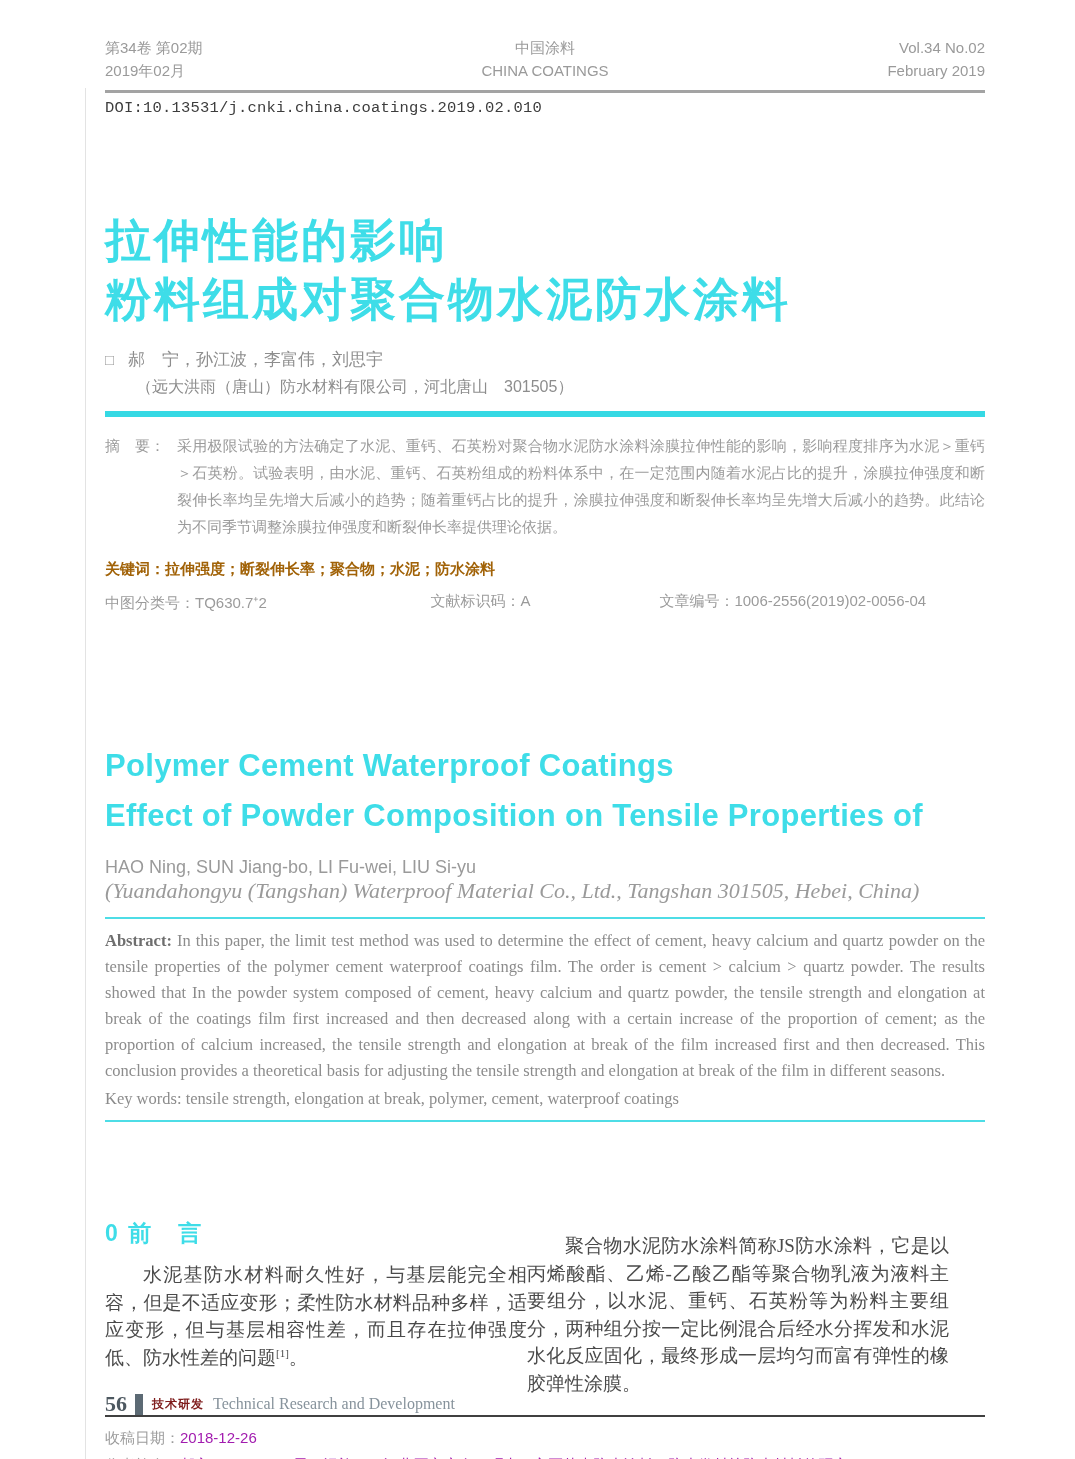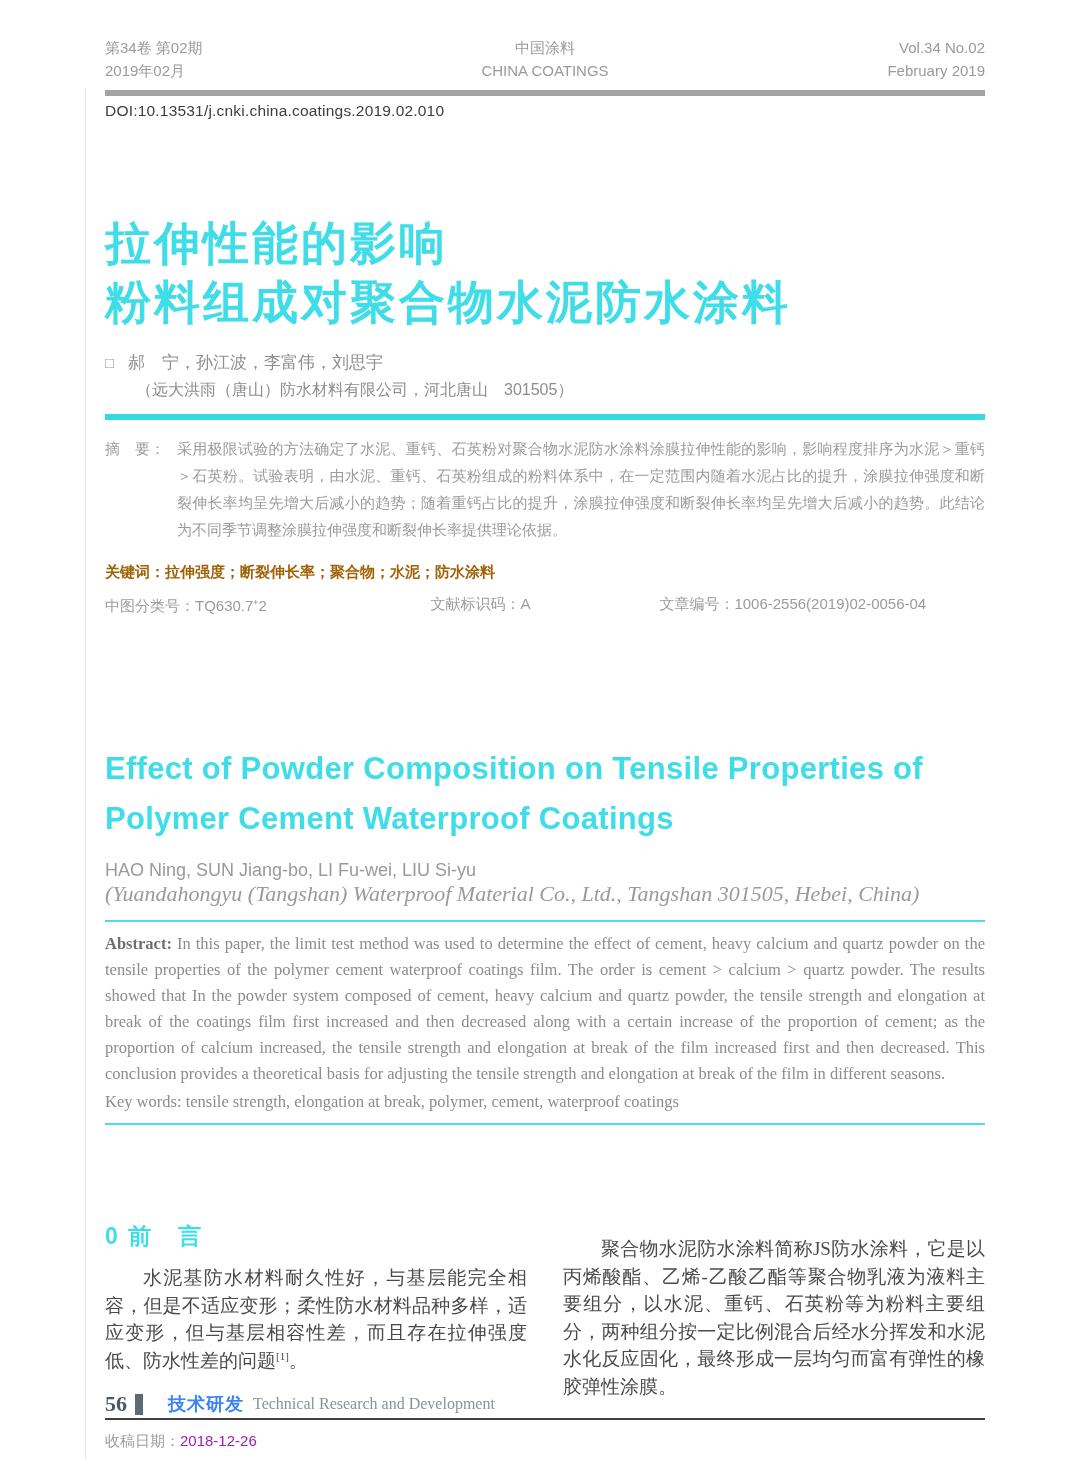--- a/index.html
+++ b/index.html
@@ -9,29 +9,29 @@
     font-family:"Liberation Sans", sans-serif;
     position:relative; overflow:hidden;
     color:#4f4f4f;
   }
   .content { margin:0 90px 0 105px; }
 
   
   .journal-header {
     display:flex; justify-content:space-between; align-items:flex-start;
     padding-top:36px; padding-bottom:7px;
-    border-bottom:6px solid #a3a3a3;
+    border-bottom:3px solid #a3a3a3;
     font-size:15px; line-height:1.55; color:#9a9a9a;
   }
   .jh-left  { text-align:left;  width:33%; }
   .jh-center{ text-align:center;width:34%; }
   .jh-right { text-align:right; width:33%; }
   .doi-line {
     margin-top:6px;
-    font-family:Liberation Sans, sans-serif;
+    font-family:Liberation Mono, monospace;
     font-size:15.5px; color:#3d3d3d; letter-spacing:.2px;
   }
 
   
   .title-cn {
     margin-top:94px;
     font-size:46px; font-weight:bold; line-height:1.3;
     color:#3EDDE8; letter-spacing:3px;
   }
   .authors-cn {
@@ -74,21 +74,21 @@
     text-align:justify;
   }
   .abstract-en .b { font-weight:bold; color:#6e6e6e; }
   .keywords-en {
     margin-top:2px; font-family:"Liberation Serif", serif;
     font-size:16.5px; line-height:1.58; color:#8c8c8c;
   }
   .cyan-rule2 { margin-top:8px; border-top:2px solid #4DDDE6; }
 
   
-  .intro-cols { margin-top:96px; display:flex; gap:36px; }
+  .intro-cols { margin-top:96px; display:flex; }
   .col { width:422px; }
   .section-heading {
     font-size:23px; font-weight:bold; color:#3EDDE8; letter-spacing:2px;
   }
   .para-cn {
     margin-top:12px;
     font-size:19px; line-height:1.45; color:#4a4a4a;
     text-align:justify; text-indent:2em;
     font-family:"Liberation Serif", serif;
   }
@@ -104,21 +104,21 @@
   .page-footer {
     position:absolute; left:105px; bottom:42px;
     display:flex; align-items:center;
   }
   .page-num {
     font-family:"Liberation Serif", serif;
     font-weight:bold;
     font-size:22px; color:#4d5860;
   }
   .footer-bar { width:8px; height:21px; background:#5c6a74; margin:0 9px 0 8px; }
-  .footer-cn { font-size:18px; font-weight:bold; color:#3b82f6; letter-spacing:1px;margin-left:16px; }
+  .footer-cn { font-size:12px; font-weight:bold; color:#7f1d1d; letter-spacing:1px; }
   .footer-en {
     margin-left:9px; font-family:"Liberation Serif", serif;
     font-size:16px; color:#87939c;
   }
 
   
   .scan-edge {
     position:absolute; left:85px; top:88px; bottom:0;
     width:1px; background:#e3e3e3;
   }
@@ -167,22 +167,22 @@
     <span>关键词：</span><span>拉伸强度；断裂伸长率；聚合物；水泥；防水涂料</span>
   </div>
 
   <div class="clc-row">
     <span class="c1">中图分类号：TQ630.7⁺2</span>
     <span class="c2">文献标识码：A</span>
     <span class="c3">文章编号：1006-2556(2019)02-0056-04</span>
   </div>
 
   <h2 class="title-en">
+    <div>Polymer Cement Waterproof Coatings</div>
     <div>Effect of Powder Composition on Tensile Properties of</div>
-    <div>Polymer Cement Waterproof Coatings</div>
   </h2>
   <div class="authors-en">HAO Ning, SUN Jiang-bo, LI Fu-wei, LIU Si-yu</div>
   <div class="affil-en">(Yuandahongyu (Tangshan) Waterproof Material Co., Ltd., Tangshan 301505, Hebei, China)</div>
 
   <div class="cyan-rule"></div>
 
   <div class="abstract-en">
     <span class="b">Abstract:</span><span> In this paper, the limit test method was used to determine the effect of cement, heavy calcium and quartz powder on the tensile properties of the polymer cement waterproof coatings film. The order is cement &gt; calcium &gt; quartz powder. The results showed that In the powder system composed of cement, heavy calcium and quartz powder, the tensile strength and elongation at break of the coatings film first increased and then decreased along with a certain increase of the proportion of cement; as the proportion of calcium increased, the tensile strength and elongation at break of the film increased first and then decreased. This conclusion provides a theoretical basis for adjusting the tensile strength and elongation at break of the film in different seasons.</span>
   </div>
   <div class="keywords-en">

